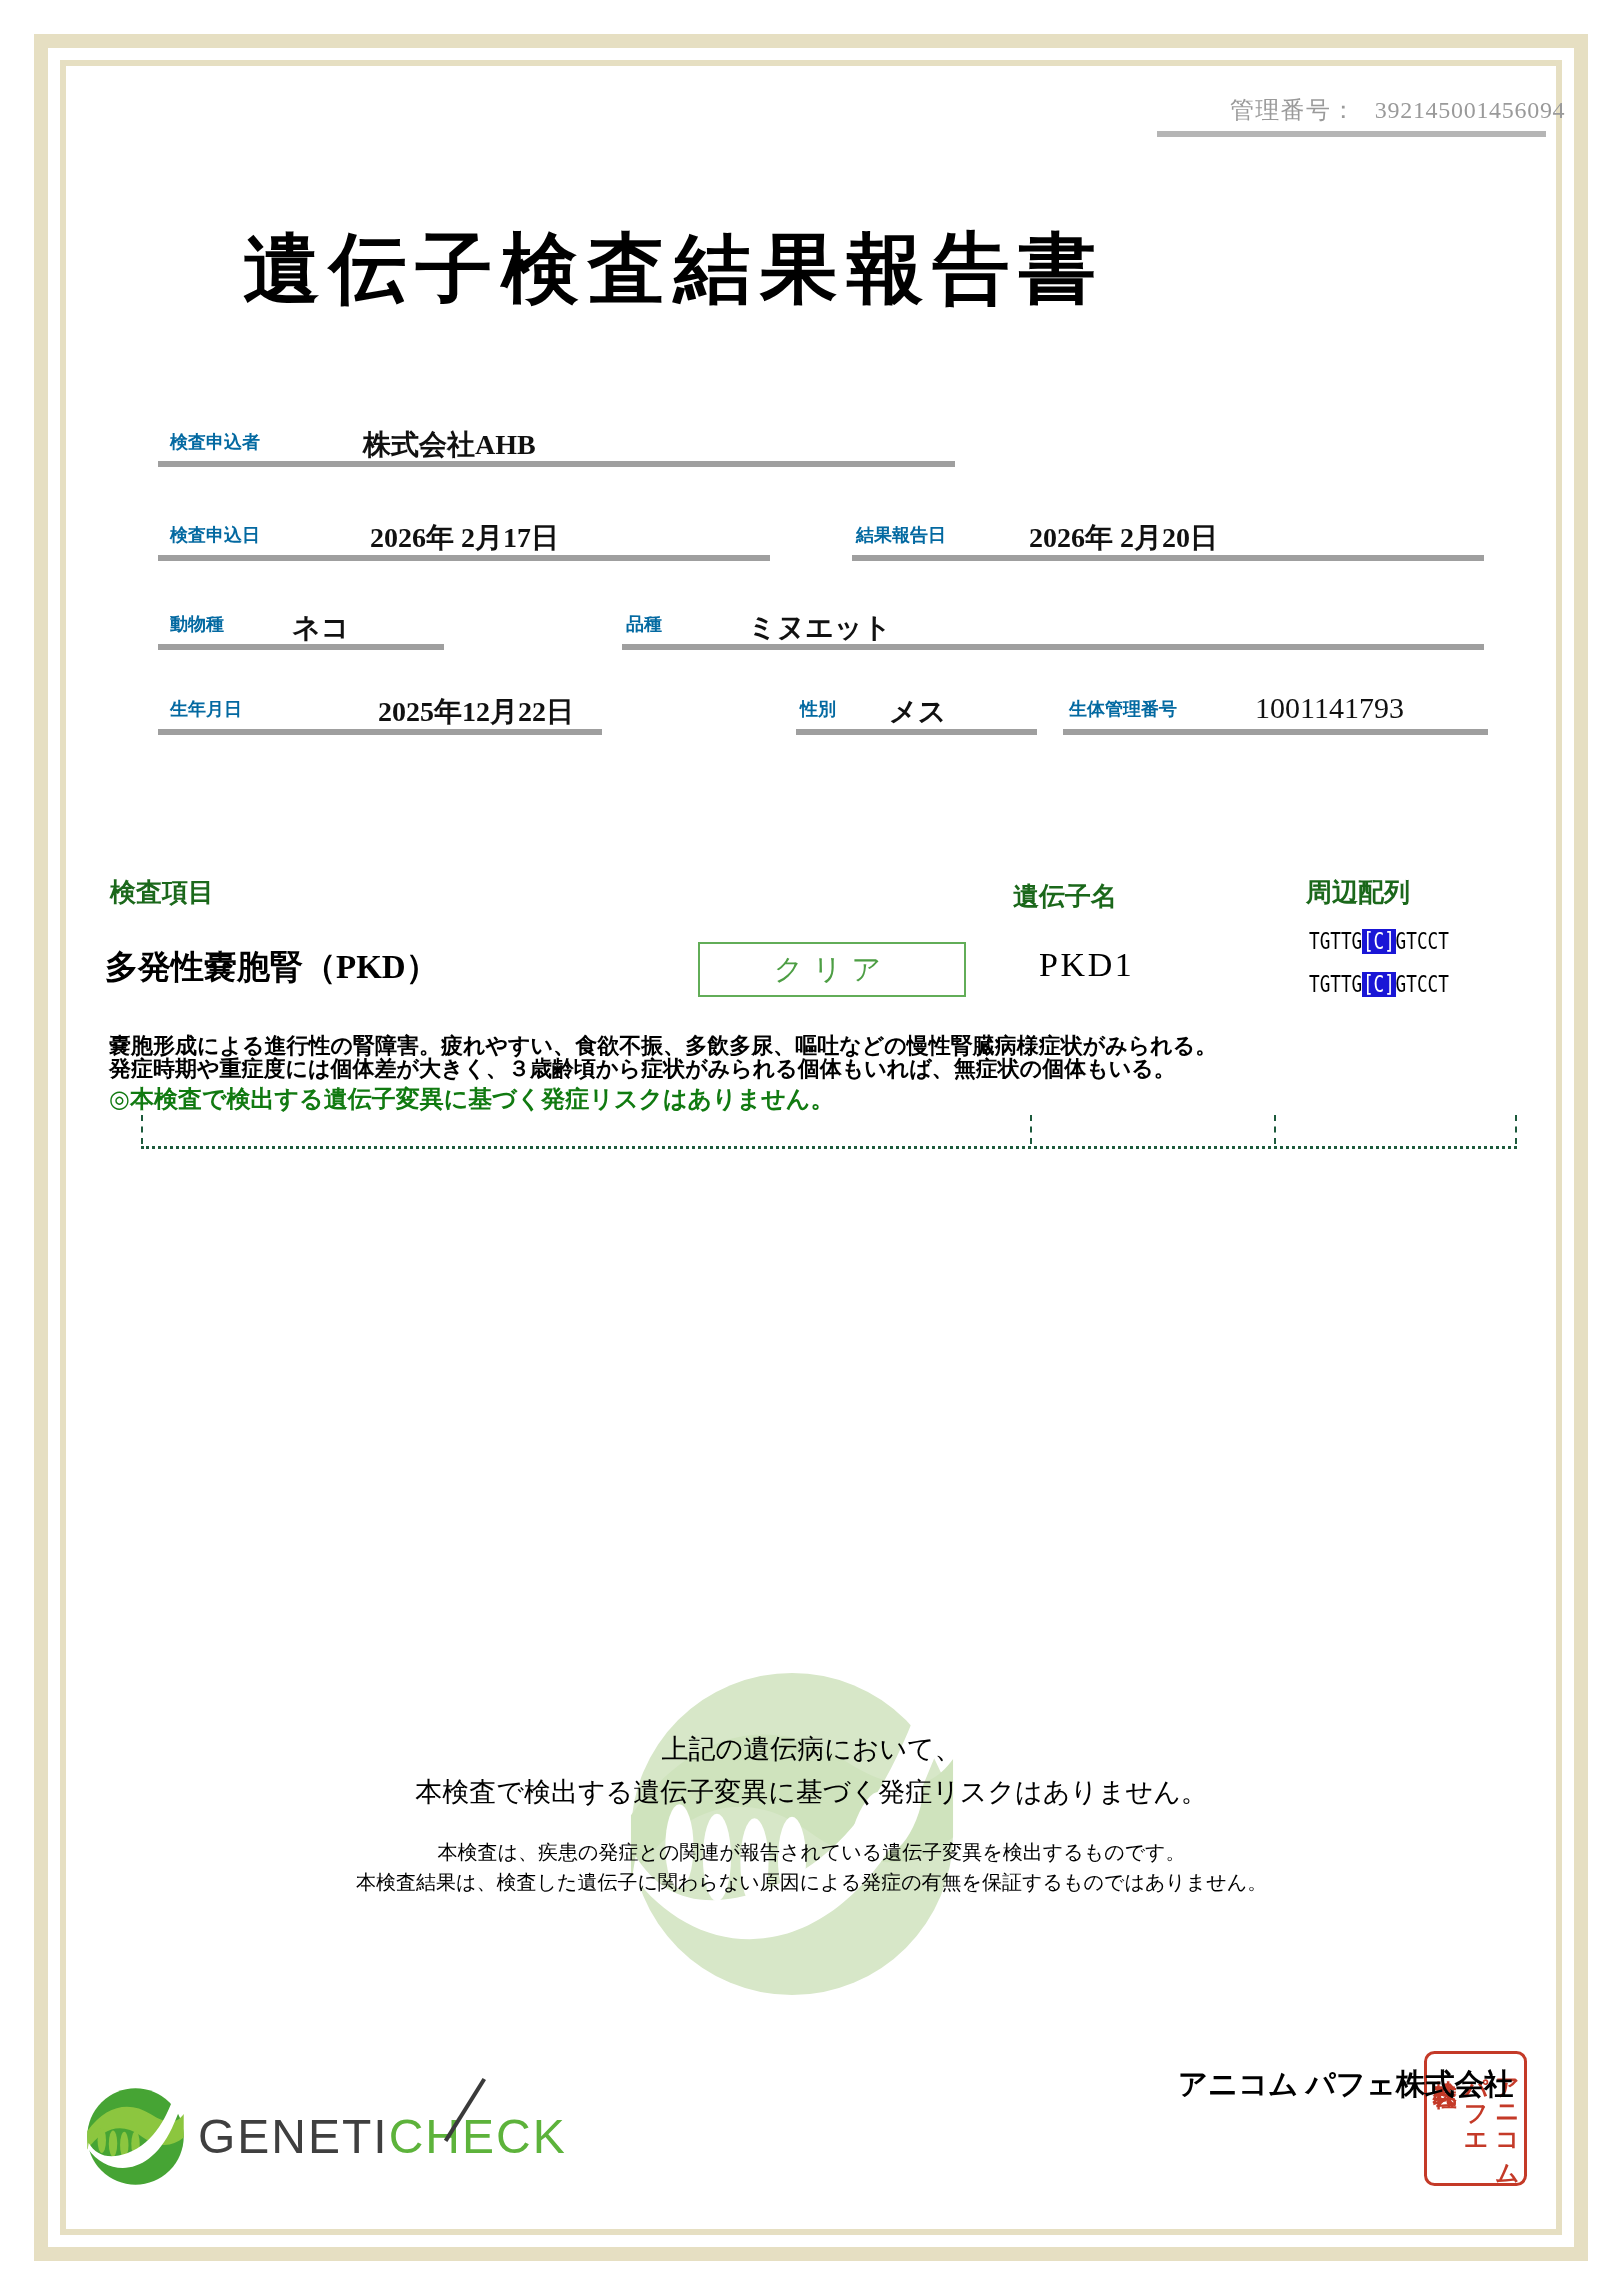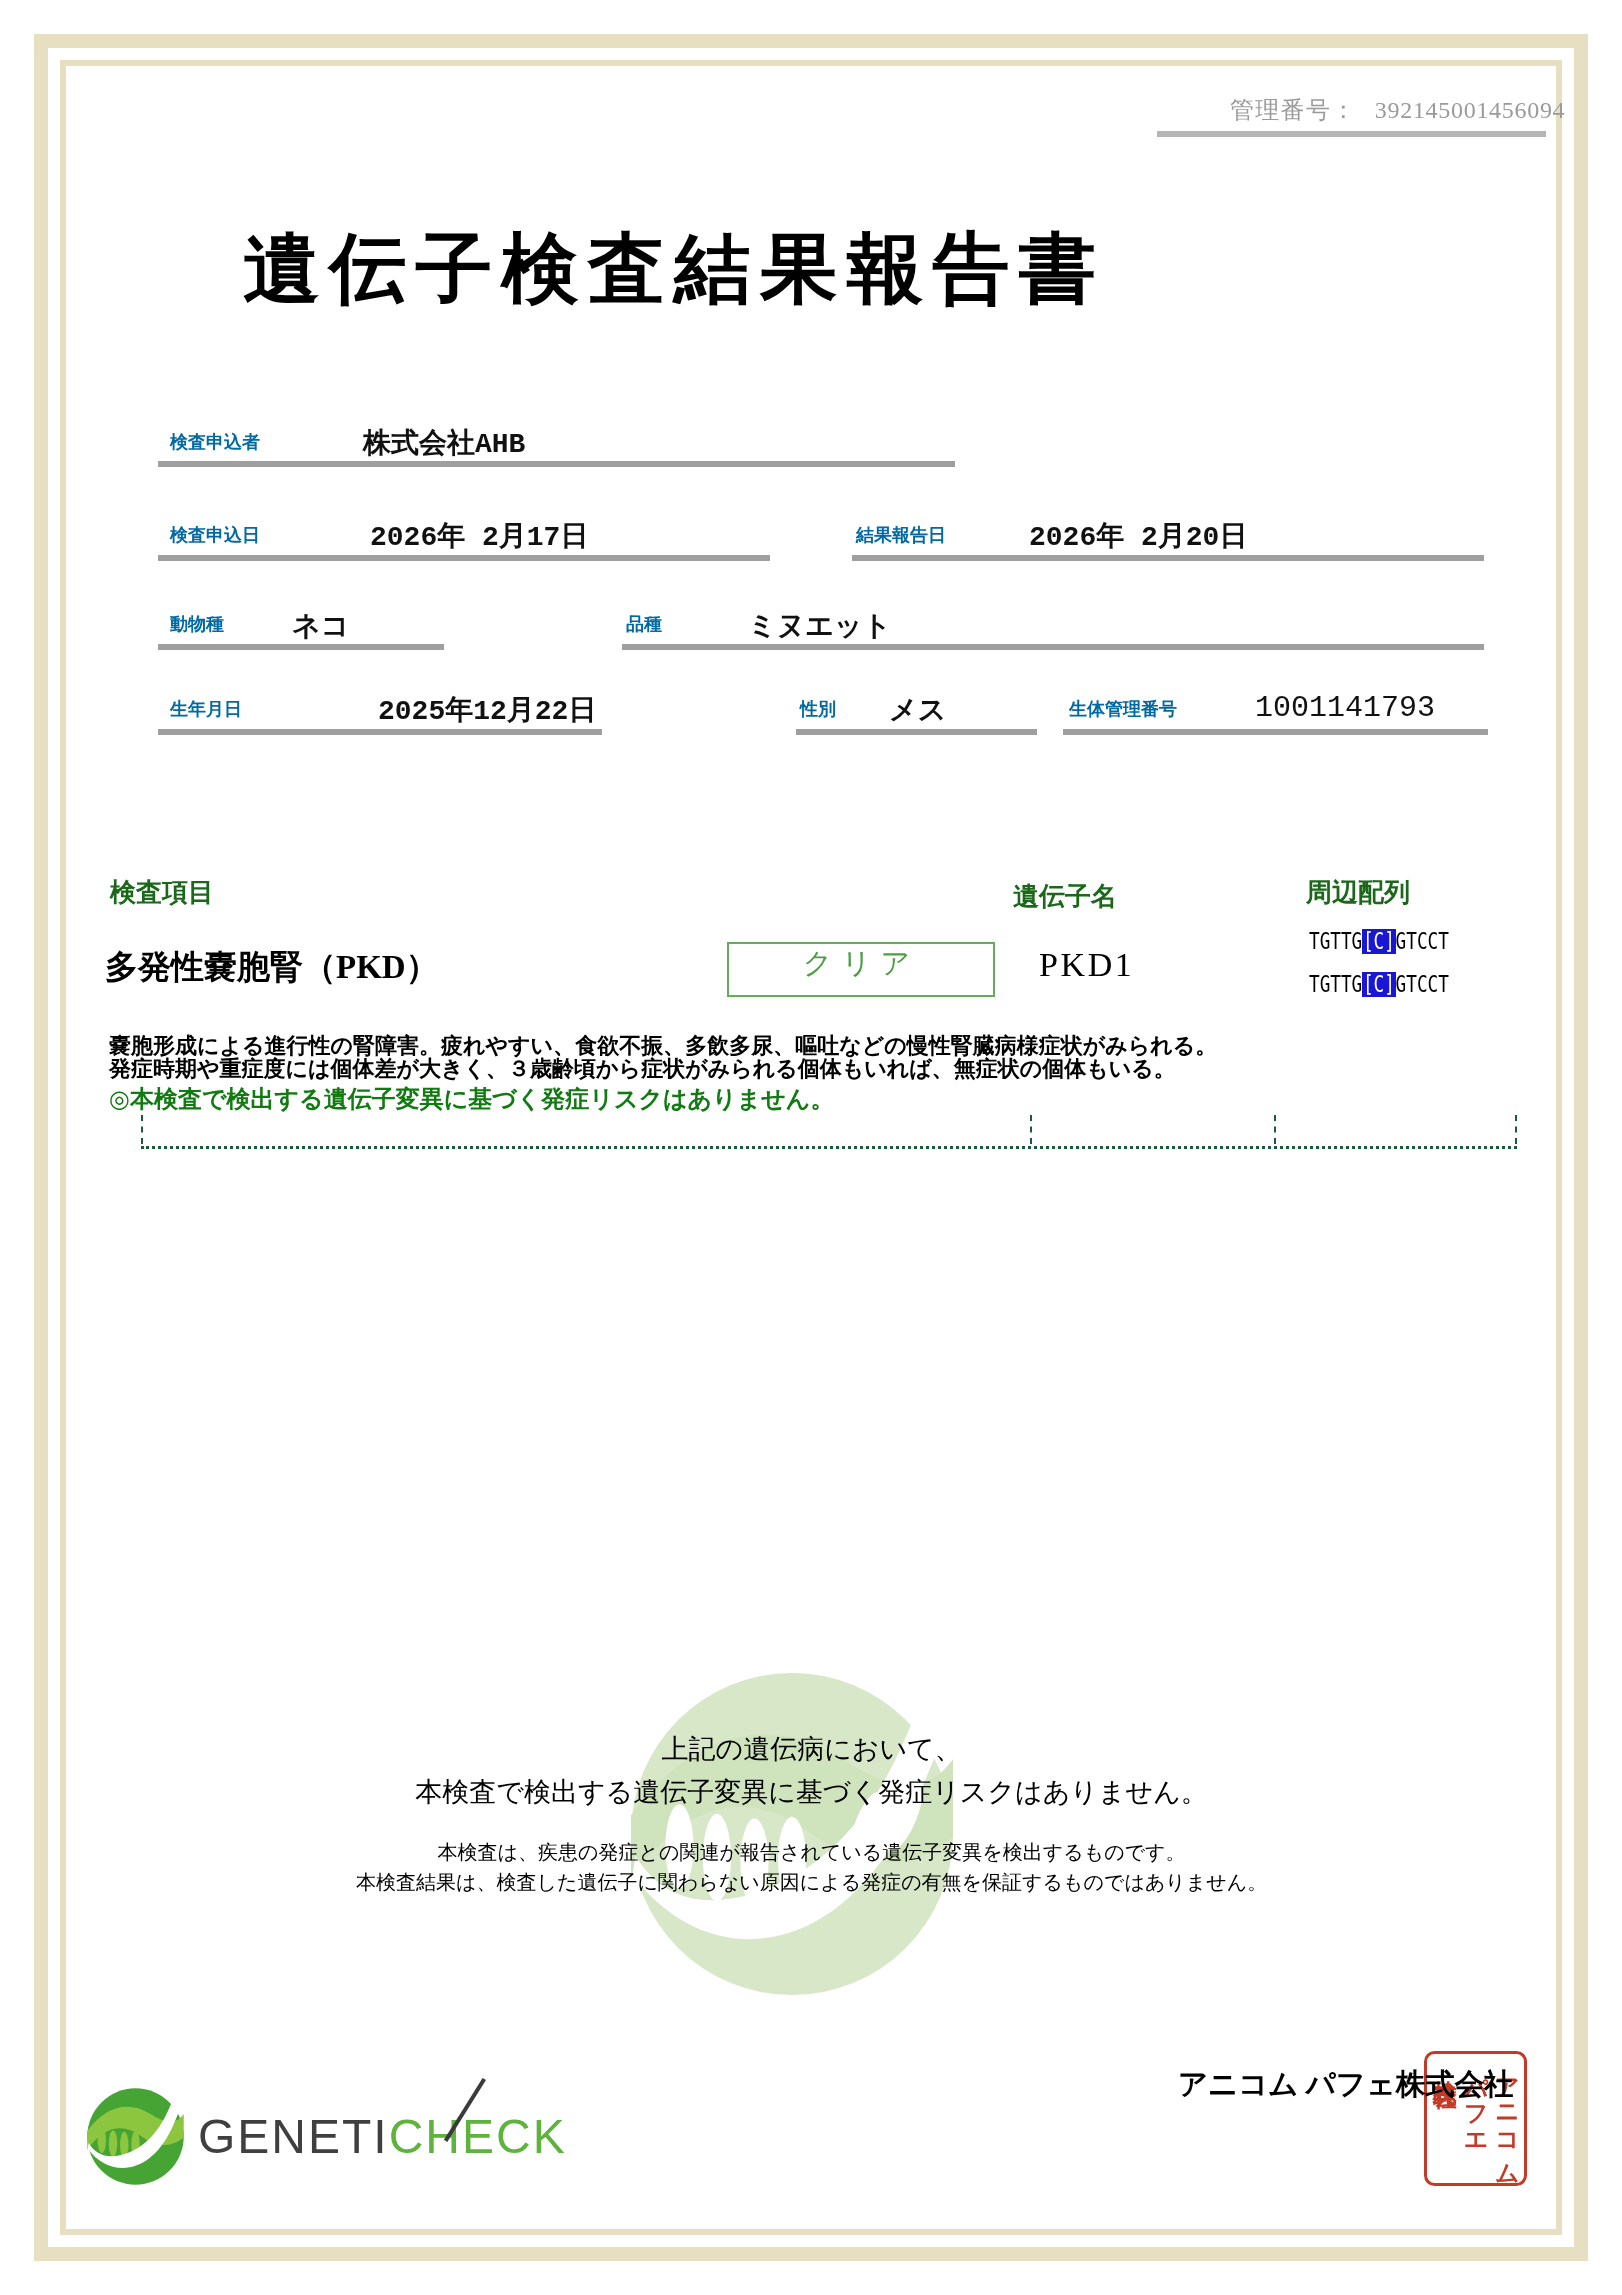--- a/index.html
+++ b/index.html
@@ -18,28 +18,28 @@
   .mgmt{left:1230px;top:97px;width:327px;color:#9a9a9a;font-size:24px;line-height:1.1;letter-spacing:1.3px;white-space:nowrap;}
   .mgmt .num{margin-left:18.3px;letter-spacing:0.7px;}
   .mgmt-line{left:1157px;top:131px;width:389px;height:5.9px;background:#b5b5b5;}
 
   
   .title{left:0;top:225px;width:1348px;text-align:center;font-size:77px;font-weight:bold;
          letter-spacing:9.2px;color:#000;margin:0;line-height:1.15;}
 
   
   .flabel{font-size:18px;font-weight:bold;color:#0369a1;line-height:1.2;white-space:nowrap;}
-  .fvalue{font-size:28px;font-weight:bold;color:#111;line-height:1.2;white-space:nowrap;font-family:Liberation Mono, monospace;}
+  .fvalue{font-size:28px;font-weight:bold;color:#111;line-height:1.2;white-space:nowrap;}
   .uline{height:5.9px;background:#9f9f9f;}
 
   
   .sec-head{font-size:26px;font-weight:bold;color:#1b681b;line-height:1.2;white-space:nowrap;}
   .item-name{font-size:33px;font-weight:bold;color:#000;white-space:nowrap;}
   .result-box{left:698px;top:942px;width:264px;height:51px;border:2.6px solid #62ad58;
-              display:flex;align-items:flex-start;justify-content:center;margin-left:29px;}
+              display:flex;align-items:center;justify-content:center;}
   .result-text{font-size:29px;color:#4d9e44;letter-spacing:9.2px;}
   .gene-name{font-size:34px;color:#000;letter-spacing:2.6px;white-space:nowrap;}
   .seq{font-family:"DejaVu Sans Mono",monospace;font-size:17.7px;color:#000;white-space:nowrap;
        transform:scaleY(1.25);transform-origin:top left;letter-spacing:0px;}
   .seq .hl{background:#1a16d6;color:#ffffff;padding:0 0.7px;}
   .desc{font-size:22px;font-weight:bold;color:#000;white-space:nowrap;line-height:1.2;}
   .risk{font-size:24px;font-weight:bold;color:#117a11;white-space:nowrap;line-height:1.2;}
 
   
   .dashrow{left:141px;top:1115px;width:1376px;height:31px;border-bottom:3.3px dotted #1d5a3c;}

